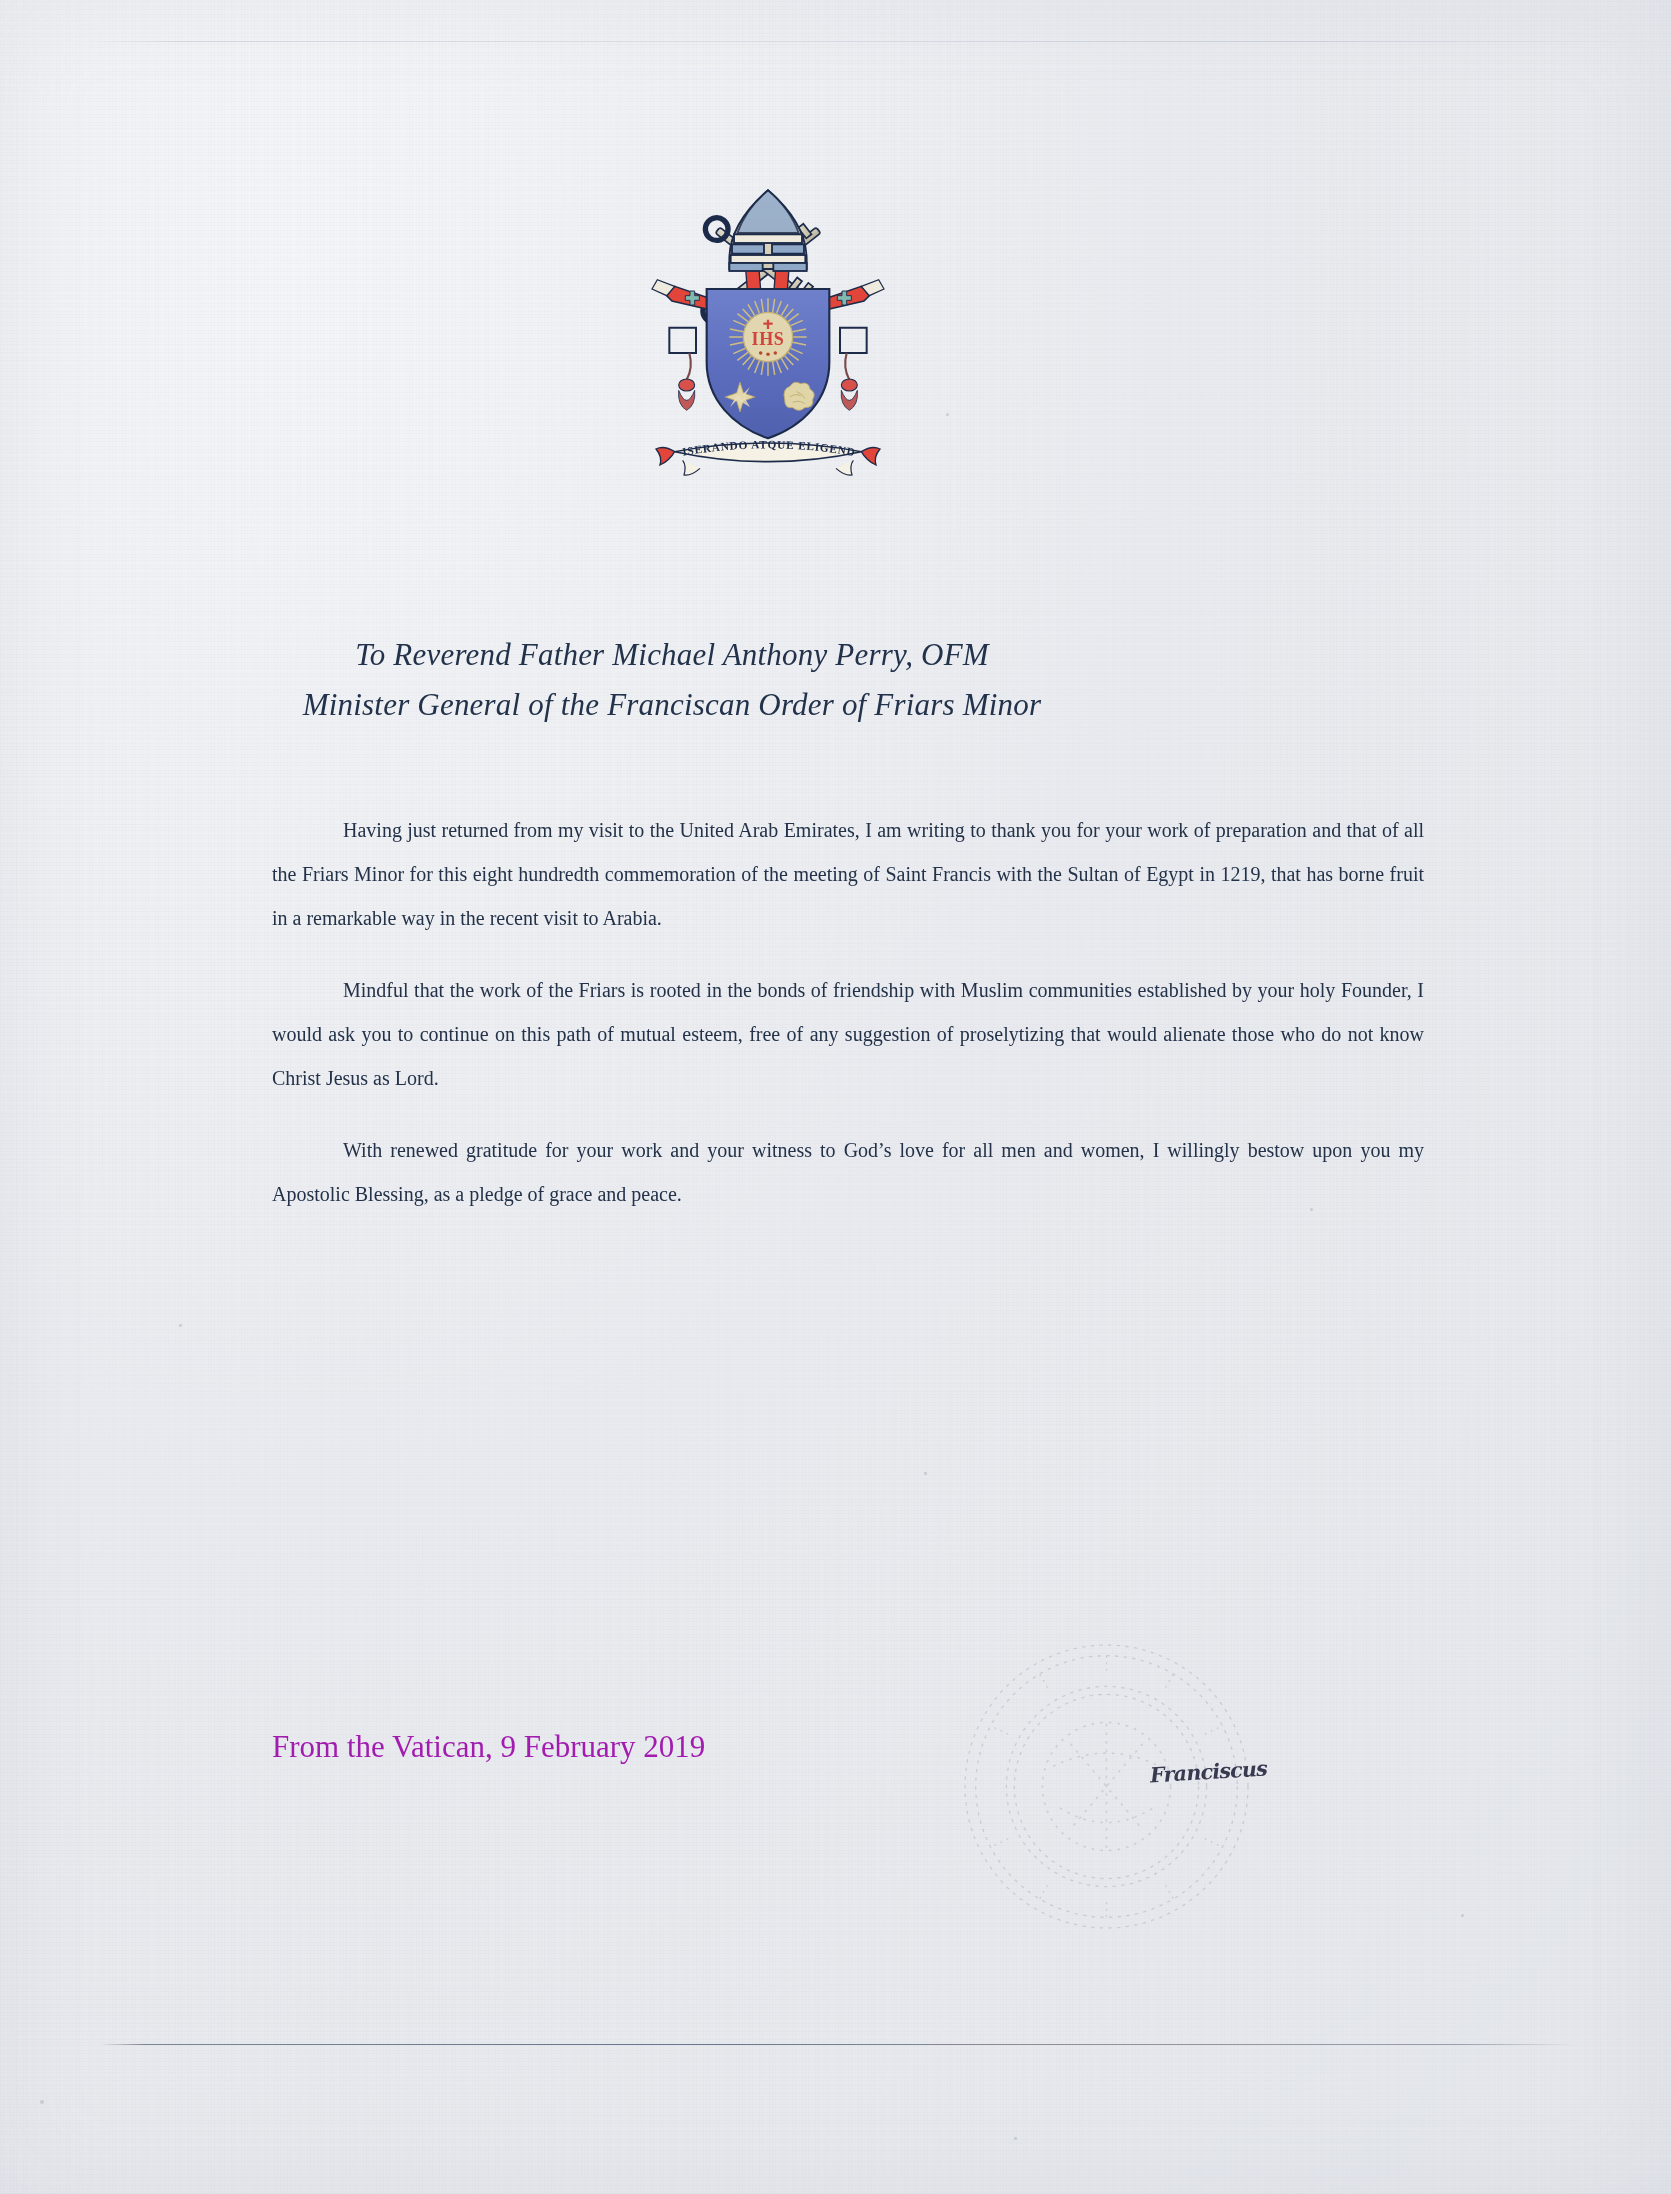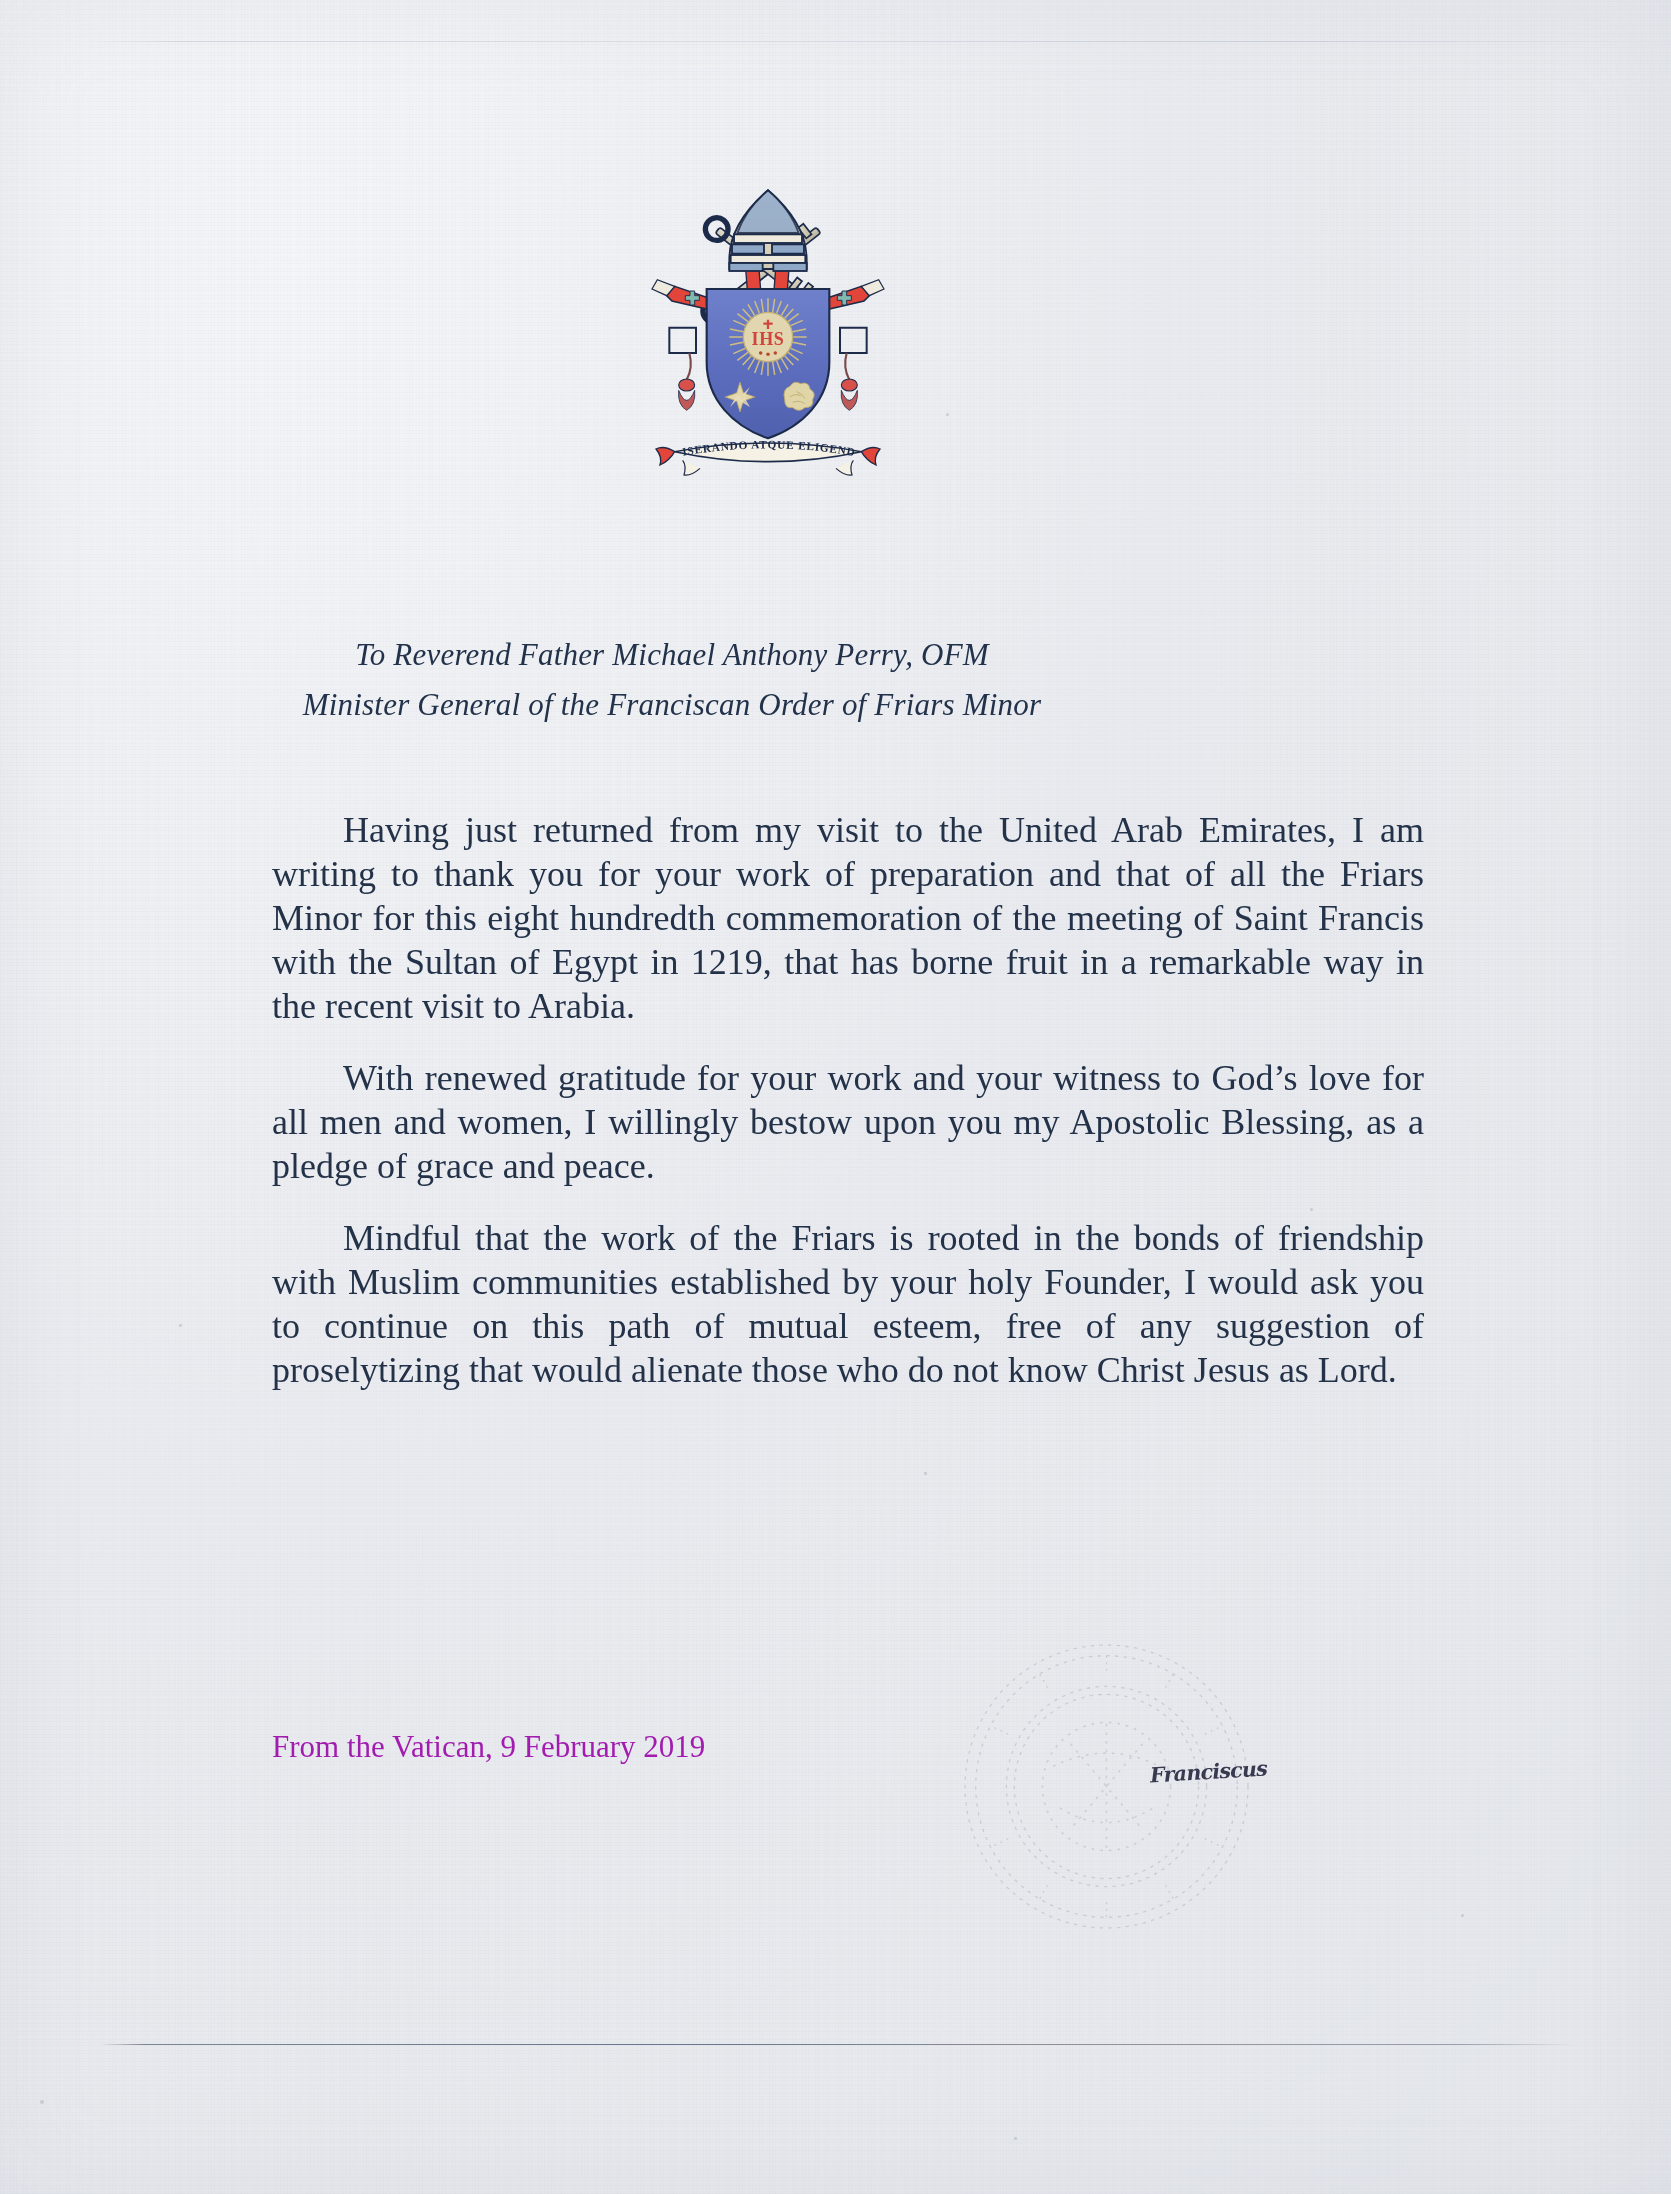--- a/index.html
+++ b/index.html
@@ -88,21 +88,21 @@
   
   #body-block {
     position: absolute;
     left: 272px;
     top: 808px;
     width: 1152px;
   }
   .para {
     text-align: justify;
     text-justify: inter-word;
-    font-size: 36px;
+    font-size: 20px;
     line-height: 44px;
     text-indent: 71px;
     margin: 0 0 28px 0;
     color: #233248;
   }
   .para:last-child { margin-bottom: 0; }
 
   
   #dateline {
     position: absolute;
@@ -310,22 +310,22 @@
         </text>
       </g>
     </svg>
   </div>
 
   <div class="salutation" id="salutation-line-1">To Reverend Father Michael Anthony Perry, OFM</div>
   <div class="salutation" id="salutation-line-2">Minister General of the Franciscan Order of Friars Minor</div>
 
   <div id="body-block">
     <p class="para">Having just returned from my visit to the United Arab Emirates, I am writing to thank you for your work of preparation and that of all the Friars Minor for this eight hundredth commemoration of the meeting of Saint Francis with the Sultan of Egypt in 1219, that has borne fruit in a remarkable way in the recent visit to Arabia.</p>
+    <p class="para">Mindful that the work of the Friars is rooted in the bonds of friendship with Muslim communities established by your holy Founder, I would ask you to continue on this path of mutual esteem, free of any suggestion of proselytizing that would alienate those who do not know Christ Jesus as Lord.</p>
     <p class="para">With renewed gratitude for your work and your witness to God’s love for all men and women, I willingly bestow upon you my Apostolic Blessing, as a pledge of grace and peace.</p>
-    <p class="para">Mindful that the work of the Friars is rooted in the bonds of friendship with Muslim communities established by your holy Founder, I would ask you to continue on this path of mutual esteem, free of any suggestion of proselytizing that would alienate those who do not know Christ Jesus as Lord.</p>
   </div>
 
   <div id="dateline">From the Vatican, 9 February 2019</div>
 
   <svg id="dry-seal" viewBox="0 0 460 460" xmlns="http://www.w3.org/2000/svg">
     <g fill="none" stroke="#8a8f9c" stroke-width="2" stroke-dasharray="5 8">
       <circle cx="230" cy="230" r="212"></circle>
       <circle cx="230" cy="230" r="196"></circle>
       <circle cx="230" cy="230" r="150"></circle>
       <circle cx="230" cy="230" r="138"></circle>

